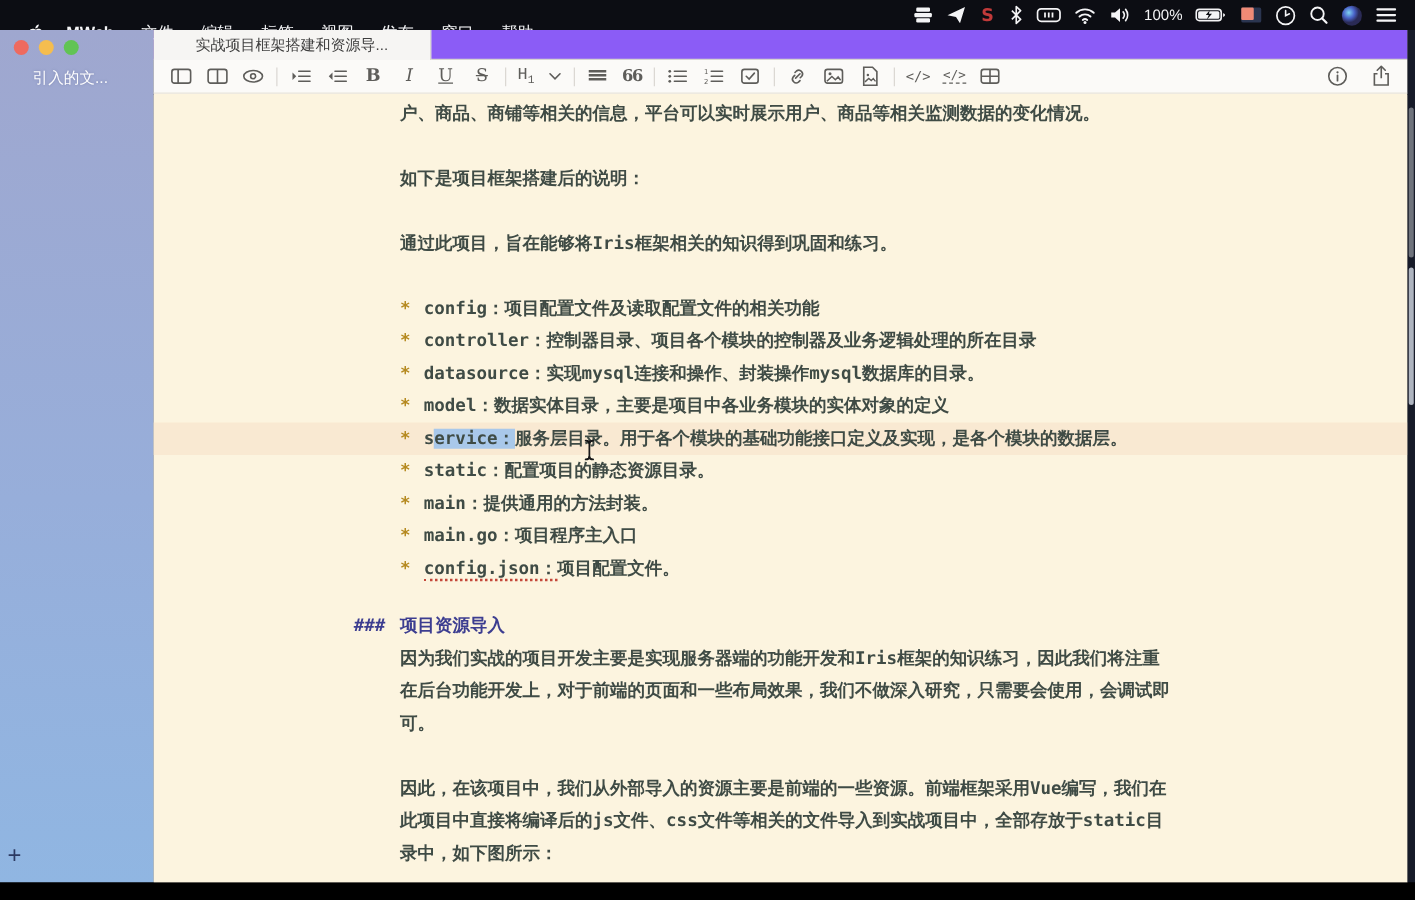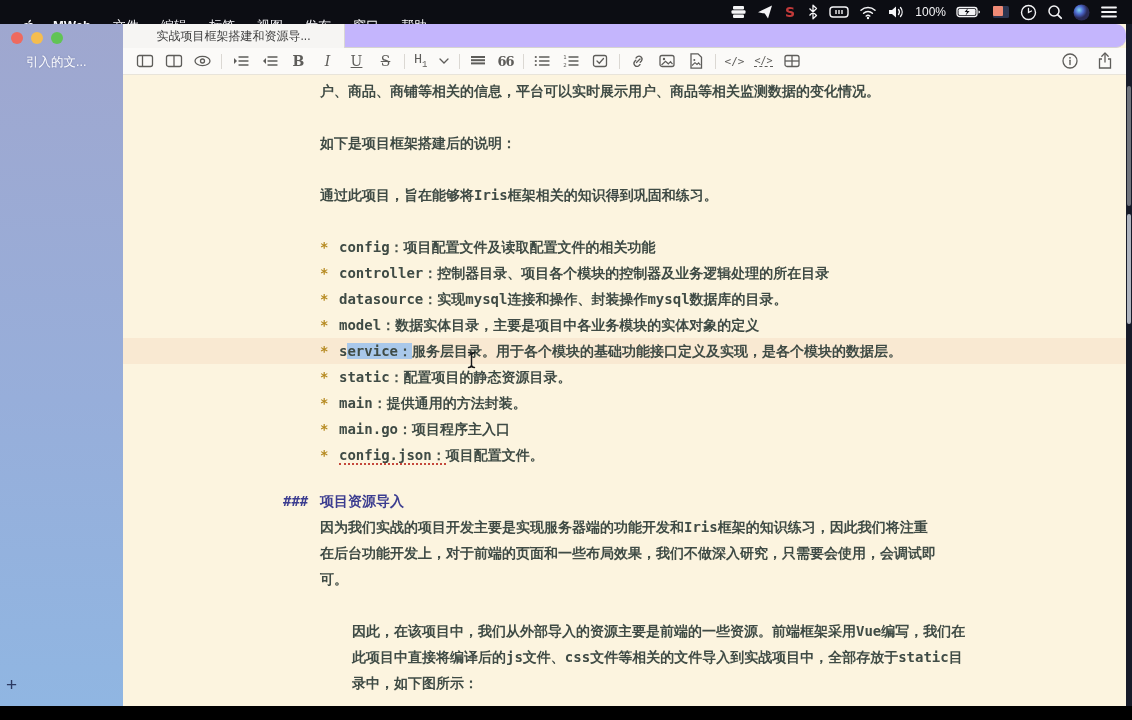--- a/index.html
+++ b/index.html
@@ -28,21 +28,21 @@
   .tl.red{ background:#ee6a5f; } .tl.yellow{ background:#f5bd4f; } .tl.green{ background:#61c454; }
   .side-doc { position:absolute; left:26px; top:30px; color:#fdfdfe; font-size:12.5px;
     text-shadow:0 0 2px rgba(60,70,120,.35); white-space:nowrap; }
   .side-add { position:absolute; left:6px; bottom:14px; color:#2c3a62; font-size:19px;
     font-weight:300; line-height:14px; }
 
   
   .main { position:absolute; left:123px; top:0; width:1003px; height:682px; background:#fcf4df; }
 
   .tabbar { position:absolute; left:0; top:0; width:1003px; height:24px;
-    background:#c4b5fd; border-bottom:1px solid #d6d4d0;border-radius:10px; }
+    background:#8b5cf6; border-bottom:1px solid #d6d4d0; }
   .tab-active { position:absolute; left:0; top:0; width:222px; height:24px; background:#f6f5f3;
     border-right:1px solid #d9d7d3; display:flex; align-items:center; justify-content:center; }
   .tab-title { font-size:12px; color:#3e3e3e; white-space:nowrap; overflow:hidden; }
 
   .toolbar { position:absolute; left:0; top:24px; width:1003px; height:27px; background:#fbfaf8;
     border-bottom:1px solid #e8e4da; display:flex; align-items:center; padding:0 12px; color:#5e5d5a; }
   .tb-group { display:flex; align-items:center; gap:10px; }
   .tb-sep { width:1px; height:15px; background:#dbd8d3; margin:0 9px; }
   .tb-btn { width:19px; height:19px; display:flex; align-items:center; justify-content:center; }
   .tb-btn svg { display:block; }
@@ -65,21 +65,21 @@
   .md-list { margin:0; }
   .li { position:relative; display:flex; }
   .li.active::before { content:''; position:absolute; left:-197px; top:0; width:1003px; height:26px;
     background:#f9e9d2; z-index:0; }
   .bullet { color:#b5891f; width:19px; flex:0 0 19px; position:relative; z-index:1; }
   .li-text { position:relative; z-index:1; white-space:nowrap; }
   .sel { background:#a9c8ea; }
   .spell { border-bottom:2px dotted #c4473a; }
   .heading { position:relative; margin:20px 0 0 0; color:#3c3d90; font-weight:bold; }
   .heading .hash { position:absolute; left:-37px; top:0; }
-  .p-last { margin-bottom:0;margin-left:32px; }
+  .p-last { margin-bottom:0; }
 
   
   .ibeam { position:absolute; left:344px; top:327px; width:9px; height:18px; z-index:5; }
 
   
   .edge-strip { position:absolute; left:1126px; top:24px; width:6px; height:682px; background:#171b29; }
   .edge-thumb { position:absolute; left:1px; top:62px; width:4px; height:120px; background:#6f737c; border-radius:2px; }
   .edge-thumb2 { position:absolute; left:1px; top:190px; width:4px; height:110px; background:#aeb4bf; border-radius:2px; }
   .letterbox { position:absolute; left:0; top:706px; width:1132px; height:14px; background:#000; }
 </style>

